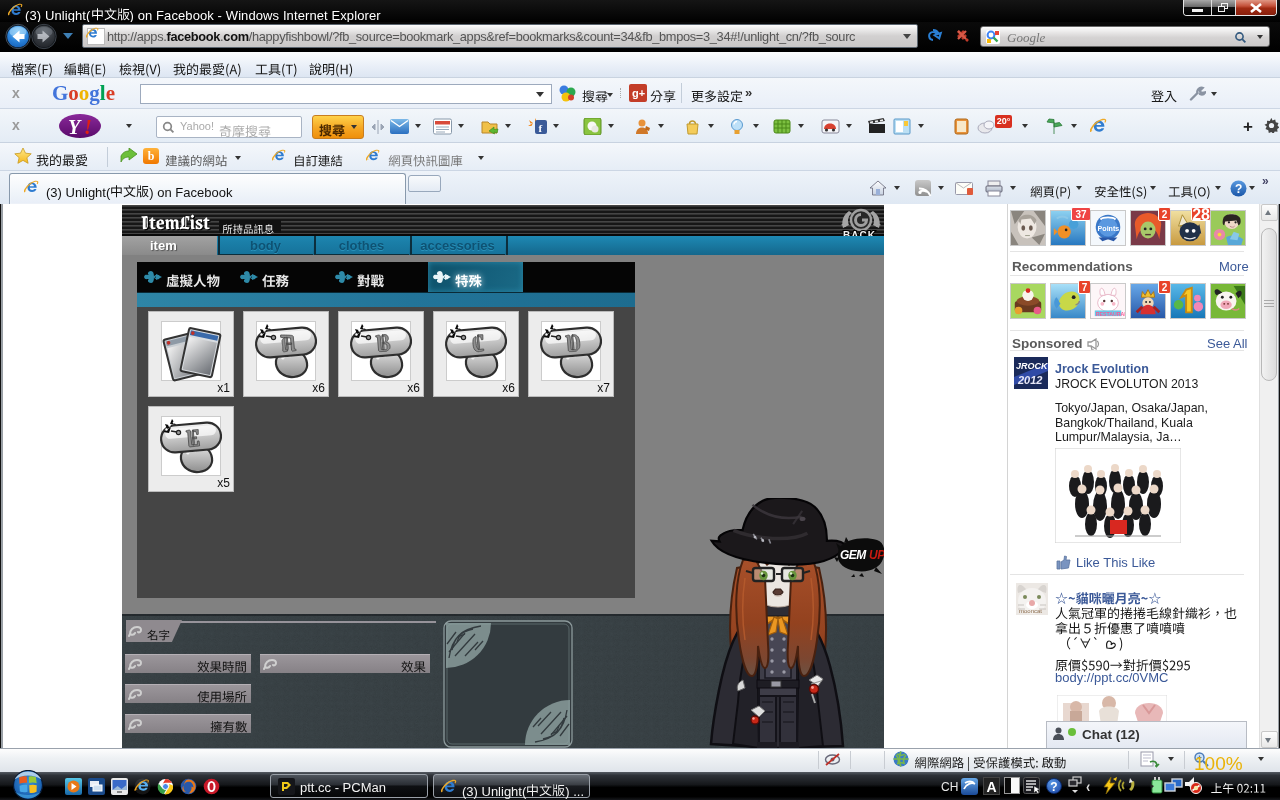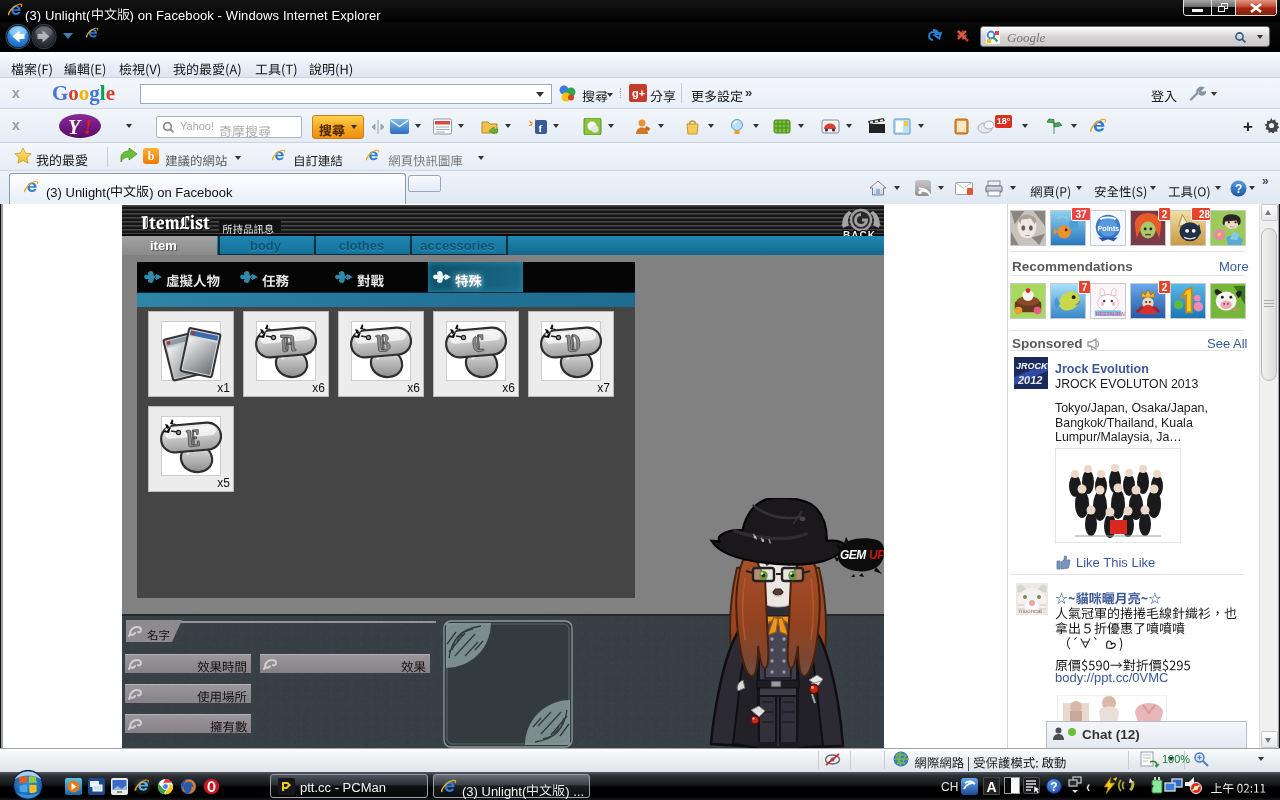--- a/index.html
+++ b/index.html
@@ -46,20 +46,25 @@
           <stop offset="1" stop-color="#0c55ae"></stop>
         </radialGradient>
 <radialGradient id="ggrad" cx=".5" cy=".25" r=".9">
           <stop offset="0" stop-color="#5a6066"></stop>
           <stop offset=".55" stop-color="#32363c"></stop>
           <stop offset="1" stop-color="#1a1d22"></stop>
         </radialGradient>
       </defs>
     </svg>
     <div class="abs" style="left:63px;top:33px;width:0;height:0;border-left:5px solid transparent;border-right:5px solid transparent;border-top:6px solid #3e7fb5"></div>
+    <div class="abs" style="left:82px;top:24px;width:836px;height:24px;background:linear-gradient(#fdfdfd,#d2d0d0 50%,#c9c7c7);border:1px solid #5c6670;border-radius:2px">
+<div class="abs" style="left:4px;top:3px;width:18px;height:17px;background:#fff;border:1px solid #bbb"></div>
+<div class="abs" style="left:24px;top:4px;font-size:12.8px;letter-spacing:-.32px;color:#555;white-space:nowrap;overflow:hidden;width:780px">http://apps.<span style="color:#111;font-weight:bold">facebook</span>.<span style="color:#111;font-weight:bold">com</span>/happyfishbowl/?fb_source=bookmark_apps&amp;ref=bookmarks&amp;count=34&amp;fb_bmpos=3_34#!/unlight_cn/?fb_sourc</div>
+<div class="abs" style="right:6px;top:9px;width:0;height:0;border-left:4px solid transparent;border-right:4px solid transparent;border-top:5px solid #444"></div>
+    </div>
     <svg class="abs" style="left:86px;top:27px" width="13" height="13" viewBox="0 0 16 16">
       <path d="M8.2 2.6c3 0 5.2 1.9 5.3 4.8l0 .9-7.4 0c.2 1.6 1.1 2.4 2.6 2.4 1 0 1.7-.3 2.1-1l2.5 0c-.6 2-2.4 3.2-4.7 3.2-3 0-5-2-5-5.1 0-3.1 2-5.2 4.6-5.2zm2.4 4c-.2-1.3-1-2-2.3-2-1.2 0-2 .7-2.2 2z" fill="#2f7cd0"></path>
       <path d="M2.3 11.8C.8 13.2.1 13.5-.3 13.1c-.5-.5.1-2.2 1.5-4.4C3.3 5.3 7 2.2 10.5 1.2c2.3-.7 4-.4 4.6.5.4.6.1 1.6-.7 2.7l-.9-.5c.5-.8.7-1.4.4-1.7-.4-.5-1.7-.4-3.3.2C7.8 3.5 4.6 6.3 2.8 9c-1 1.5-1.4 2.6-1.1 2.9.2.2 1-.1 2-.9z" fill="#eda928"></path>
     </svg>
     <svg class="abs" style="left:925px;top:26px" width="50" height="20" viewBox="0 0 50 20">
 <path d="M8 4a6 6 0 0 1 5.6 3.8l2.2-.8-1.6 5.4-4.6-3.2 2.2-.8A4 4 0 1 0 8 14" fill="none" stroke="#2a7fd4" stroke-width="2"></path>
 <path d="M33 5l6 6m2 2l2 2M39 5l-6 6m8-2l-4 4" stroke="#c23a2a" stroke-width="2.6" fill="none"></path>
 <path d="M33 5l8 8M41 5l-8 8" stroke="#d85a48" stroke-width="2.2" fill="none"></path>
     </svg>
     <div class="abs" style="left:980px;top:26px;width:290px;height:21px;background:linear-gradient(#fdfdfd,#d5d3d3 55%,#cbc9c9);border:1px solid #666;border-radius:3px">
@@ -240,21 +245,21 @@
     </svg>
     <div class="abs tri-d" style="left:918px;top:124px"></div>
     <svg class="abs" style="left:952px;top:118px" width="19" height="17" viewBox="0 0 19 17">
       <rect x="3" y="1" width="13" height="15" rx="2" fill="#e8923a" stroke="#b06818"></rect>
       <rect x="5" y="3" width="9" height="11" fill="#f8e8c8"></rect>
     </svg>
     <svg class="abs" style="left:977px;top:118px" width="19" height="17" viewBox="0 0 19 17">
       <ellipse cx="8" cy="10" rx="7" ry="5" fill="#e8e8ec" stroke="#aab"></ellipse>
       <ellipse cx="12" cy="7" rx="5" ry="4" fill="#f4f4f8" stroke="#aab"></ellipse>
     </svg>
-    <div class="abs" style="left:995px;top:115px;width:17px;height:13px;background:#d83020;border-radius:2px;color:#fff;font-size:9px;font-weight:bold;text-align:center;line-height:13px">18°</div>
+    <div class="abs" style="left:995px;top:115px;width:17px;height:13px;background:#d83020;border-radius:2px;color:#fff;font-size:9px;font-weight:bold;text-align:center;line-height:13px">20°</div>
     <div class="abs tri-d" style="left:1022px;top:124px"></div>
     <svg class="abs" style="left:1046px;top:118px" width="19" height="17" viewBox="0 0 19 17">
       <path d="M8 16V4M8 5l-7-1 2-3 5 .5zM8 9l8-1.5-2.5-3L8 5.5z" fill="#4aa858" stroke="#2a7838" stroke-width=".8"></path>
     </svg>
     <div class="abs tri-d" style="left:1071px;top:124px"></div>
     <svg class="abs" style="left:1090px;top:118px" width="17" height="17" viewBox="0 0 16 16">
       <path d="M8.2 2.6c3 0 5.2 1.9 5.3 4.8l0 .9-7.4 0c.2 1.6 1.1 2.4 2.6 2.4 1 0 1.7-.3 2.1-1l2.5 0c-.6 2-2.4 3.2-4.7 3.2-3 0-5-2-5-5.1 0-3.1 2-5.2 4.6-5.2zm2.4 4c-.2-1.3-1-2-2.3-2-1.2 0-2 .7-2.2 2z" fill="#2f7cd0"></path>
       <path d="M2.3 11.8C.8 13.2.1 13.5-.3 13.1c-.5-.5.1-2.2 1.5-4.4C3.3 5.3 7 2.2 10.5 1.2c2.3-.7 4-.4 4.6.5.4.6.1 1.6-.7 2.7l-.9-.5c.5-.8.7-1.4.4-1.7-.4-.5-1.7-.4-3.3.2C7.8 3.5 4.6 6.3 2.8 9c-1 1.5-1.4 2.6-1.1 2.9.2.2 1-.1 2-.9z" fill="#eda928"></path>
     </svg>
     <div class="abs" style="left:1243px;top:117px;font-size:17px;font-weight:bold;color:#222">+</div>
@@ -721,21 +726,21 @@
         <circle cx="21" cy="19" r="1.5" fill="#222"></circle>
         <path d="M15 25h6" stroke="#533" stroke-width="1.5"></path>
       </svg><div class="abs" style="left:1158px;top:3px;width:13px;height:14px;background:#e8432a;border:1px solid #fff;border-radius:2px;color:#fff;font-size:10px;font-weight:bold;text-align:center;line-height:13px">2</div><svg class="abs" style="left:1170px;top:6px;border:1px solid #c9c9c9" width="36" height="36" viewBox="0 0 36 36">
         <rect width="36" height="36" fill="url(#gld)"></rect>
         <path d="M12 4l6 10-10 2z" fill="#f0e8d0" stroke="#a88a30"></path>
         <ellipse cx="20" cy="22" rx="11" ry="10" fill="#203048"></ellipse>
         <path d="M10 16l8 6-6 4zM30 14l-6 8 8 2z" fill="#203048"></path>
         <circle cx="17" cy="21" r="2" fill="#fff"></circle>
         <circle cx="24" cy="21" r="2" fill="#fff"></circle>
         <path d="M14 28c4 2 8 2 12 0" stroke="#e8e8e8" stroke-width="1.5" fill="none"></path>
-      </svg><div class="abs" style="left:1191px;top:3px;width:20px;height:14px;background:#e8432a;border:1px solid #fff;border-radius:2px;color:#fff;font-size:10px;font-weight:bold;text-align:right;line-height:13px">28</div><svg class="abs" style="left:1210px;top:6px;border:1px solid #c9c9c9" width="36" height="36" viewBox="0 0 36 36">
+      </svg><div class="abs" style="left:1191px;top:3px;width:20px;height:14px;background:#e8432a;border:1px solid #fff;border-radius:2px;color:#fff;font-size:16px;font-weight:bold;text-align:right;line-height:13px">28</div><svg class="abs" style="left:1210px;top:6px;border:1px solid #c9c9c9" width="36" height="36" viewBox="0 0 36 36">
         <rect width="36" height="36" fill="#9aca5a"></rect>
         <circle cx="22" cy="11" r="8" fill="#f0d8c8"></circle>
         <path d="M13 8c1-6 16-6 18 0 1 4 0 7-2 7l-2-5-12 1-1 4c-2 0-2-4-1-7z" fill="#2a2422"></path>
         <circle cx="19" cy="12" r="1.2" fill="#222"></circle>
         <circle cx="26" cy="12" r="1.2" fill="#222"></circle>
         <path d="M20 16c1.5 1.5 4 1.5 5 0" stroke="#b88" fill="none"></path>
         <circle cx="9" cy="25" r="6" fill="#e888a8"></circle>
         <circle cx="9" cy="25" r="2" fill="#f8d838"></circle>
         <path d="M16 28c4-3 12-3 18 2l-2 6H18z" fill="#58a8d8"></path>
         <path d="M20 30l4-8 6 2-2 7" fill="#88c8e8"></path>
@@ -906,21 +911,21 @@
       <rect x="1" y="1" width="12" height="14" fill="#fff" stroke="#99a"></rect>
       <path d="M3 4h8M3 7h8M3 10h5" stroke="#bbc" stroke-width="1"></path>
       <path d="M10 11c4-2 7 0 7 4l2-2m-4 2l2 0" stroke="#3a8a3a" stroke-width="1.6" fill="none"></path>
     </svg>
     <div class="abs tri-d" style="left:1168px;top:757px"></div>
     <svg class="abs" style="left:1193px;top:751px" width="16" height="16" viewBox="0 0 16 16">
       <circle cx="6.5" cy="6.5" r="4.5" fill="#cfe4f8" stroke="#4a7ab8" stroke-width="1.4"></circle>
       <path d="M10 10l5 5" stroke="#4a7ab8" stroke-width="2"></path>
       <path d="M4.5 6.5h4M6.5 4.5v4" stroke="#4a7ab8" stroke-width="1.2"></path>
     </svg>
-    <div class="abs" style="left:1162px;top:753px;font-size:11px;color:#15803d">100%</div>
+    <div class="abs" style="left:1194px;top:753px;font-size:19px;color:#eab308">100%</div>
     <div class="abs tri-d" style="left:1258px;top:757px"></div>
     <div class="abs" style="left:0;top:772px;width:1280px;height:28px;background:linear-gradient(#555b63 0%,#2e3238 12%,#15171a 45%,#000 55%,#000 88%,#16181c 100%)"></div>
     <svg class="abs" style="left:5px;top:770px" width="46" height="30" viewBox="0 0 46 30">
 <defs>
         <radialGradient id="orb" cx=".5" cy=".4" r=".75">
           <stop offset="0" stop-color="#3a90d8"></stop>
           <stop offset=".7" stop-color="#1a60b0"></stop>
           <stop offset="1" stop-color="#0a2a60"></stop>
         </radialGradient>
       </defs>

